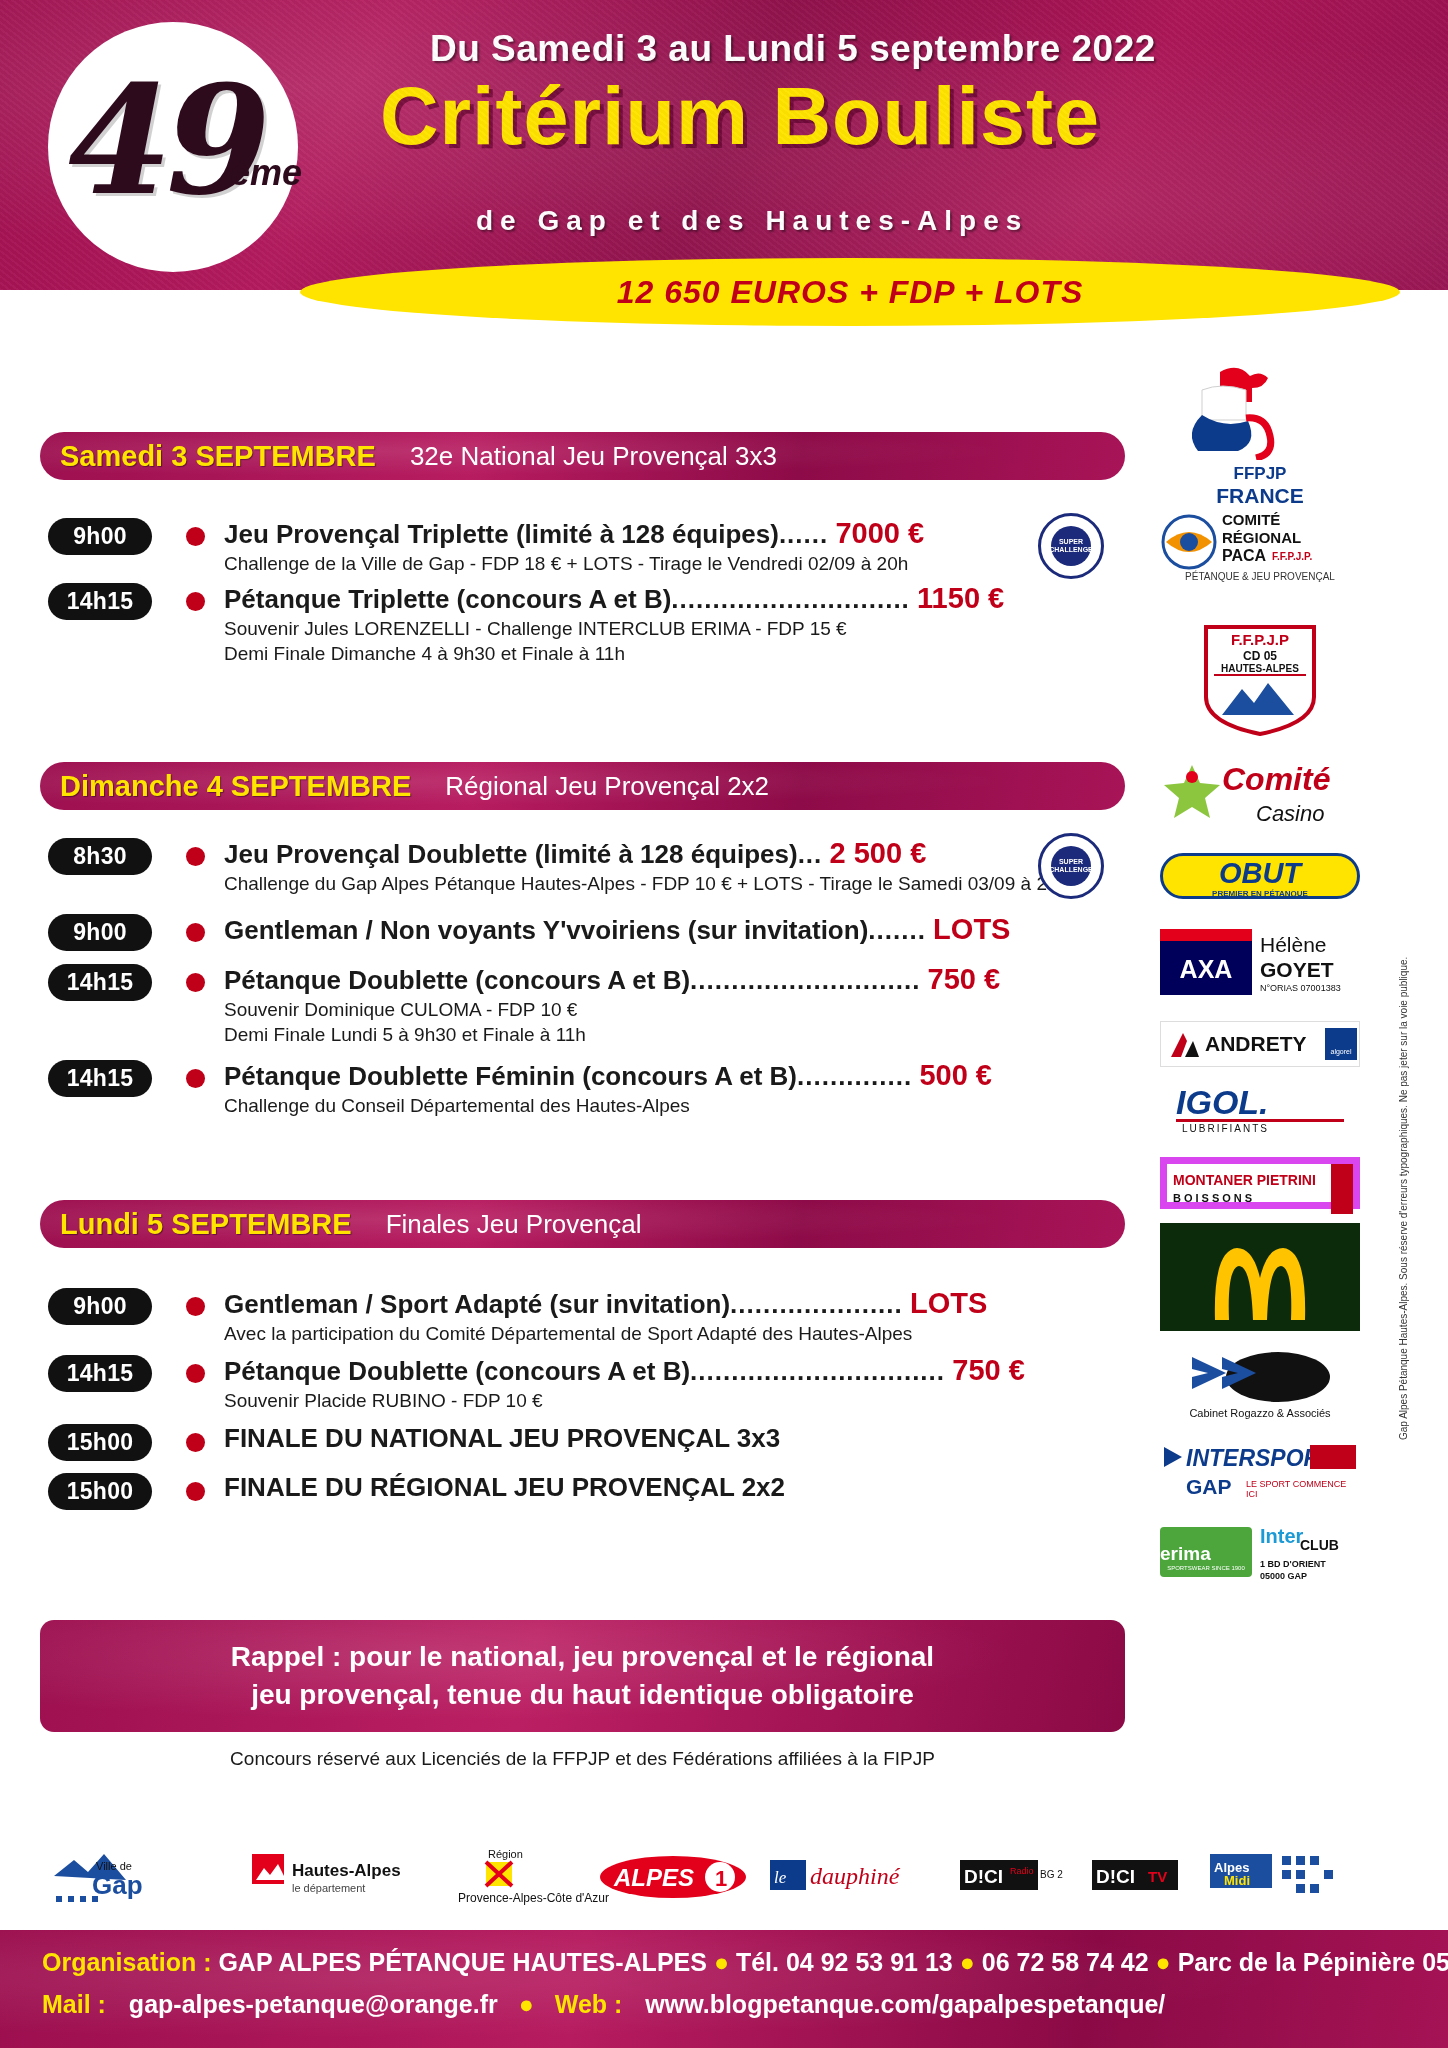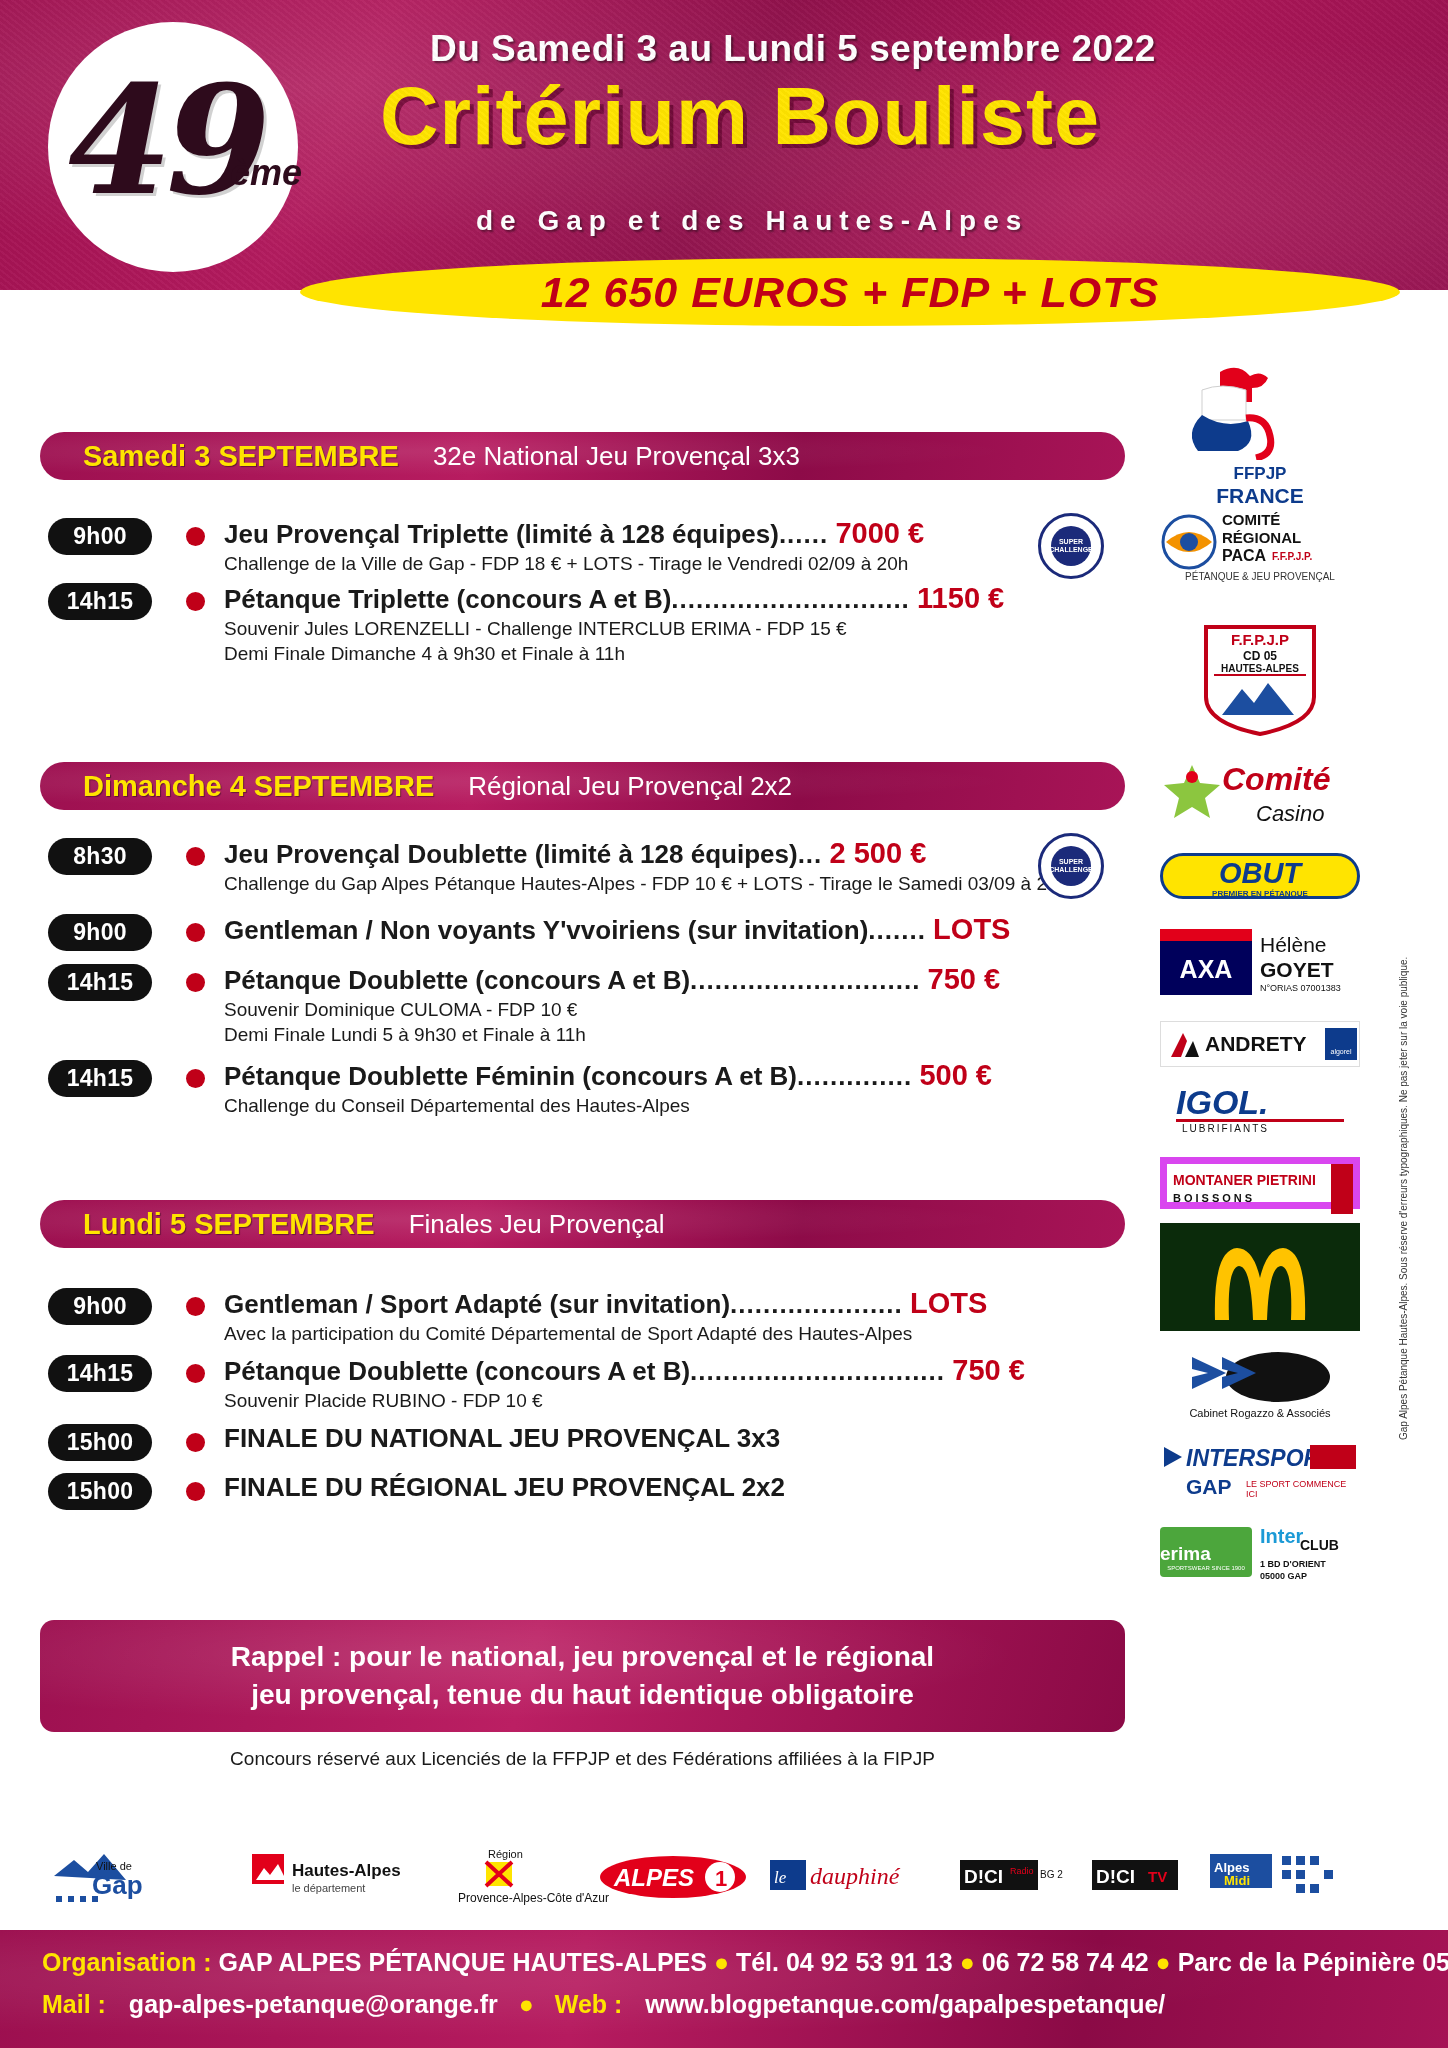--- a/index.html
+++ b/index.html
@@ -59,35 +59,35 @@
     letter-spacing:7px;
     text-shadow:2px 2px 2px rgba(0,0,0,.4);
   }
   .money-band {
     position:absolute; left:300px; top:258px; width:1100px; height:68px;
     background:#ffe400; border-radius:50%/50%;
     z-index:5;
     display:flex; align-items:center; justify-content:center;
   }
   .money-band span {
-    font-size:43px; font-weight:bold; font-style:italic; color:#c00018;
+    font-size:32px; font-weight:bold; font-style:italic; color:#c00018;
     letter-spacing:1px;
   }
 
   
   .day-band {
     position:absolute; height:48px; left:40px; width:1085px;
     border-radius:24px;
     background:
       radial-gradient(ellipse at 30% 40%, rgba(255,255,255,0.10) 0%, rgba(255,255,255,0) 60%),
       linear-gradient(100deg,#9d1050 0%,#b71c60 40%,#8d0b48 70%,#a81457 100%);
     display:flex; align-items:center;
   }
   .day-band .dlabel {
-    margin-left:43px; font-size:29px; font-weight:bold; color:#ffe400;
+    margin-left:20px; font-size:29px; font-weight:bold; color:#ffe400;
     text-shadow:1px 1px 1px rgba(0,0,0,.4);
   }
   .day-band .dsub {
     margin-left:34px; font-size:26px; color:#ffffff;
   }
 
   .event { position:absolute; left:48px; width:1080px; }
   .time-pill {
     position:absolute; left:0; top:0; width:104px; height:37px;
     background:#111; border-radius:19px; color:#fff;

